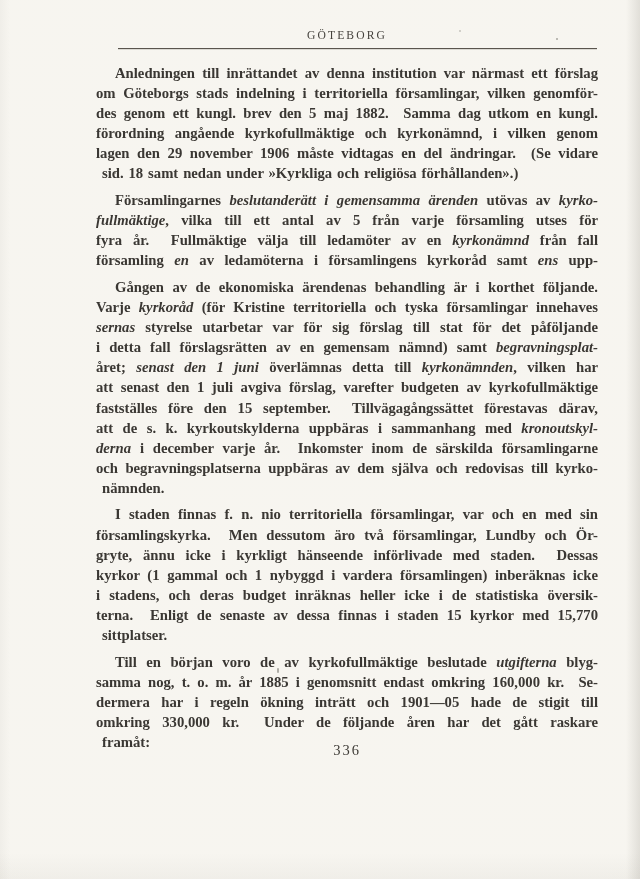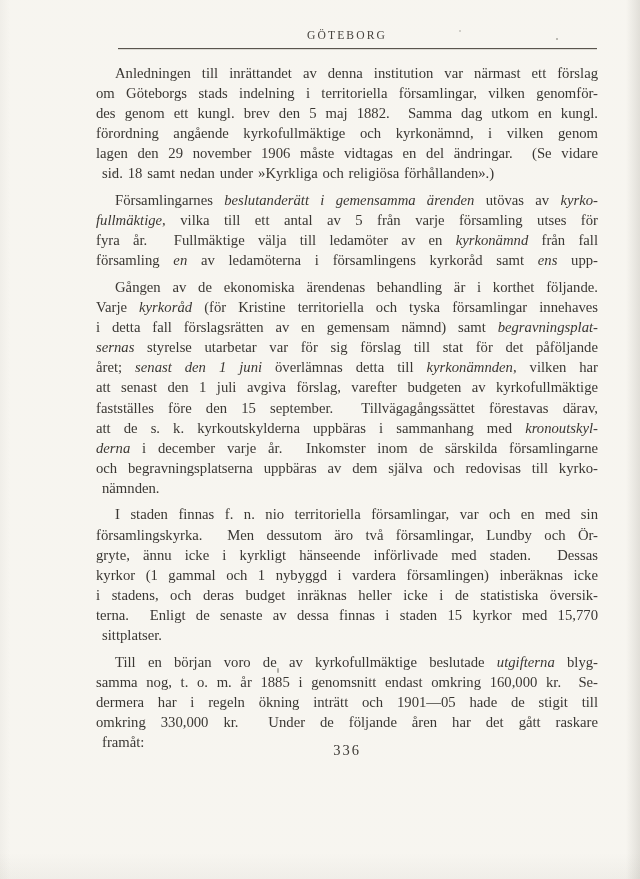--- a/index.html
+++ b/index.html
@@ -43,20 +43,21 @@
     position: absolute; left: 96px; top: 63px; width: 502px;
     font-size: 14.7px;
   }
   .paragraph { margin: 0 0 6.5px 0; }
   .paragraph:last-child { margin-bottom: 0; }
   .line {
     line-height: 20.1px;
     text-align: justify;
     text-align-last: justify;
     word-spacing: 1.2px;
+    font-weight: bold;
   }
   .line.first { text-indent: 19px; }
   .line.last  { text-align-last: left; margin-left: 6px; }
   .line i { font-style: italic; }
   .page-number {
     position: absolute; left: 96px; top: 742px; width: 502px;
     text-align: center;
     font-size: 14.5px;
     letter-spacing: 2px;
     color: #3e3b36;
@@ -90,22 +91,22 @@
       </div>
       <div class="paragraph">
         <div class="line first"><span>Församlingarnes </span><i>beslutanderätt i gemensamma ärenden</i><span> utövas av </span><i>kyrko-</i></div>
         <div class="line"><i>fullmäktige</i><span>, vilka till ett antal av 5 från varje församling utses för</span></div>
         <div class="line"><span>fyra år.&nbsp; Fullmäktige välja till ledamöter av en </span><i>kyrkonämnd</i><span> från fall</span></div>
         <div class="line"><span>församling </span><i>en</i><span> av ledamöterna i församlingens kyrkoråd samt </span><i>ens</i><span> upp-</span></div>
       </div>
       <div class="paragraph">
         <div class="line first"><span>Gången av de ekonomiska ärendenas behandling är i korthet följande.</span></div>
         <div class="line"><span>Varje </span><i>kyrkoråd</i><span> (för Kristine territoriella och tyska församlingar innehaves</span></div>
+        <div class="line"><i>sernas</i><span> styrelse utarbetar var för sig förslag till stat för det påföljande</span></div>
         <div class="line"><span>i detta fall förslagsrätten av en gemensam nämnd) samt </span><i>begravningsplat-</i></div>
-        <div class="line"><i>sernas</i><span> styrelse utarbetar var för sig förslag till stat för det påföljande</span></div>
         <div class="line"><span>året; </span><i>senast den 1 juni</i><span> överlämnas detta till </span><i>kyrkonämnden</i><span>, vilken har</span></div>
         <div class="line"><span>att senast den 1 juli avgiva förslag, varefter budgeten av kyrkofullmäktige</span></div>
         <div class="line"><span>fastställes före den 15 september.&nbsp; Tillvägagångssättet förestavas därav,</span></div>
         <div class="line"><span>att de s. k. kyrkoutskylderna uppbäras i sammanhang med </span><i>kronoutskyl-</i></div>
         <div class="line"><i>derna</i><span> i december varje år.&nbsp; Inkomster inom de särskilda församlingarne</span></div>
         <div class="line"><span>och begravningsplatserna uppbäras av dem själva och redovisas till kyrko-</span></div>
         <div class="line last"><span>nämnden.</span></div>
       </div>
       <div class="paragraph">
         <div class="line first"><span>I staden finnas f. n. nio territoriella församlingar, var och en med sin</span></div>

